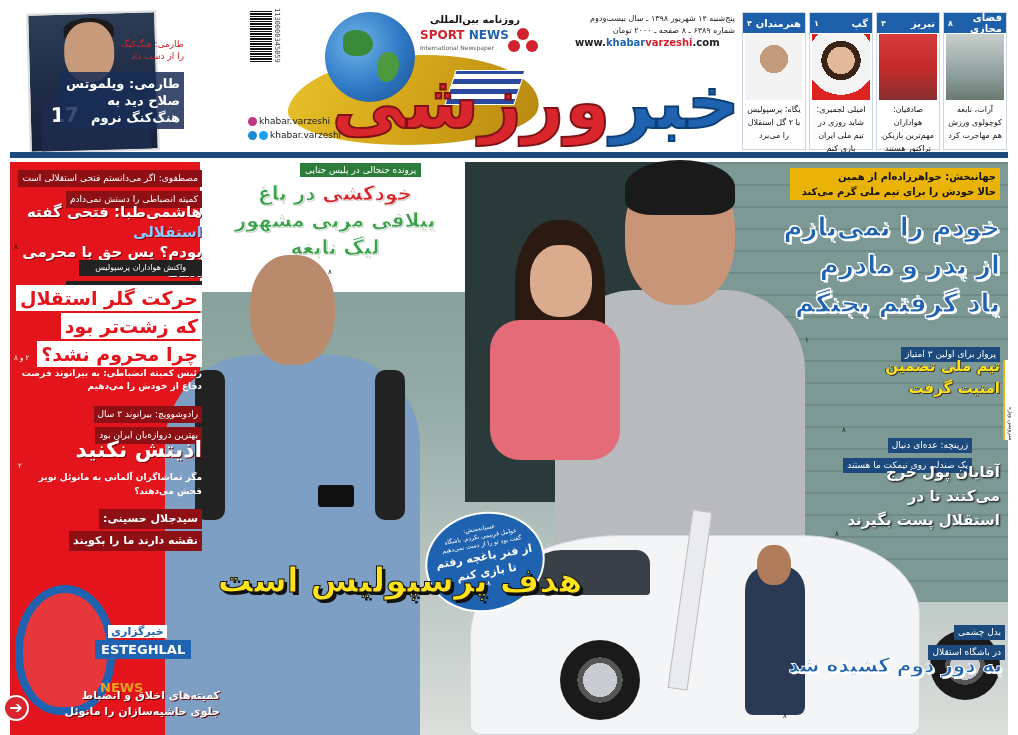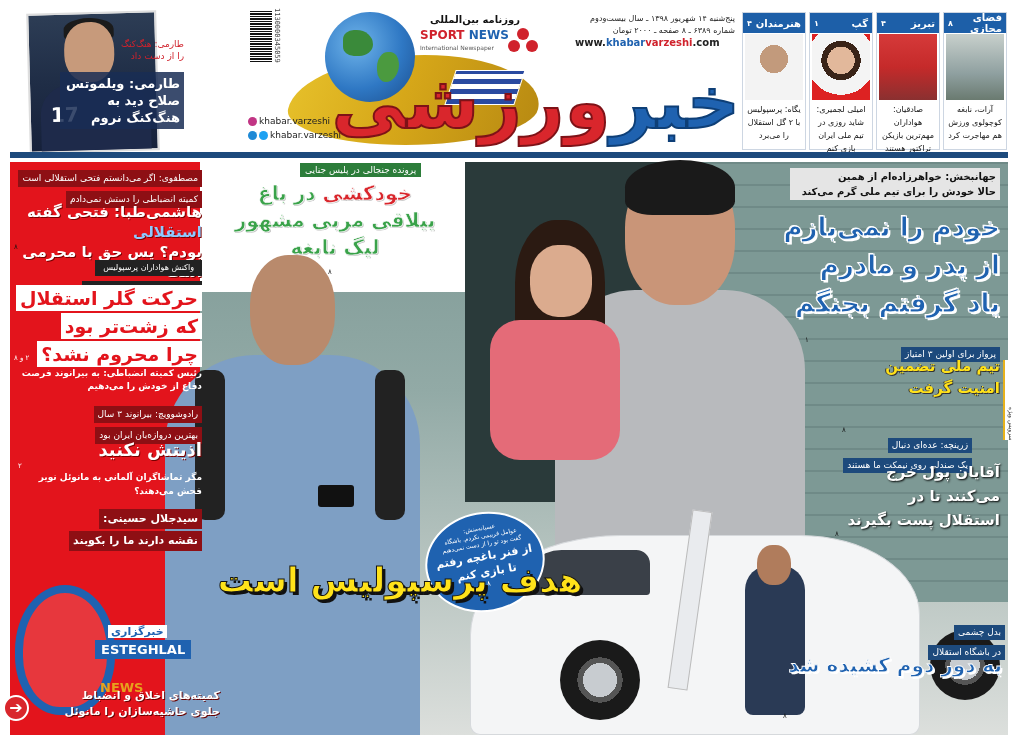--- a/index.html
+++ b/index.html
@@ -59,21 +59,21 @@
   
   .sec { top: 12px; width: 64px; height: 138px; border: 1px solid #cdd6e2; background:#fff; }
   .sec .tab { height: 20px; background: #1d5fa8; color: #fff; font: bold 10px "DejaVu Sans", sans-serif; padding: 3px 4px; display:flex; justify-content:space-between; align-items:center; }
   .sec .tab .pg { font-size: 8px; }
   .sec .img { height: 66px; margin: 1px 2px; }
   .sec .cap { font: 8px "DejaVu Sans", sans-serif; text-align:center; line-height: 13px; color:#111; padding: 2px; }
 
   
   .redcol { left: 10px; top: 162px; width: 190px; height: 573px; background: #e3141c; }
   .bar-dark { background: #8e0f14; color:#fff; font: 9px "DejaVu Sans", sans-serif; padding: 2px 4px; display:inline-block; line-height: 13px; }
-  .bar-black { background: #222; color:#fff; font: 8px "DejaVu Sans", sans-serif; padding: 2px 8px; display:inline-block; line-height: 12px; }
+  .bar-black { background: #222; color:#fff; font: 8px "DejaVu Sans", sans-serif; padding: 2px 16px; display:inline-block; line-height: 12px; }
   .wht { color:#fff; font: bold 15px "DejaVu Sans", sans-serif; line-height: 20px; text-shadow: 1px 1px 0 #700; }
   .blu { color:#8ec9ff; }
   .redbig { background:#fff; color:#e3141c; font: bold 19px "DejaVu Sans", sans-serif; padding: 0 4px; display:inline-block; line-height: 26px; margin-top: 2px; }
 
   
   .mainphoto { left: 200px; top: 162px; width: 808px; height: 573px; background: linear-gradient(180deg,#7a9692 0%,#92aaa6 40%,#b7c4c0 70%,#dcdfdc 100%); overflow:hidden; }
   .whitepanel { left: 200px; top: 162px; width: 265px; height: 130px; background: #fff; }
   .darkpanel { left: 465px; top: 162px; width: 200px; height: 340px; background: #2a3a3a; }
   .wall { left: 665px; top: 162px; width: 343px; height: 440px; background: repeating-linear-gradient(0deg,#7d9995 0 20px,#6f8a87 20px 22px); }
 
@@ -95,21 +95,21 @@
   .wheel { width: 80px; height: 80px; border-radius: 50%; background: radial-gradient(circle,#c8ccd0 0 30%,#555 30% 40%,#1a1a1a 40% 100%); }
   .door { left: 680px; top: 510px; width: 20px; height: 180px; background:#e9ebee; border:1px solid #bbb; transform: rotate(8deg); }
   .man3 { left: 745px; top: 565px; width: 60px; height: 150px; background: #2a3a55; border-radius: 25px 25px 8px 8px; }
   .man3-head { left: 757px; top: 545px; width: 34px; height: 40px; border-radius: 45%; background: #b07c5c; }
 
   
   .kicker-green { left: 300px; top: 163px; background:#2c7d3a; color:#fff; font: 9px "DejaVu Sans", sans-serif; padding: 2px 5px; }
   .hl-green { left: 210px; top: 180px; width: 250px; text-align:center; font: bold 20px "DejaVu Sans", sans-serif; line-height: 27px; color: #3aa24a; -webkit-text-stroke: 0.6px #fff; text-shadow: 0 0 2px #fff, 1px 1px 0 #bbb; }
   .hl-green .r { color:#d9262c; }
 
-  .kicker-bw { left: 790px; top: 168px; width: 210px; background:#e5e5e5; color:#111; font: bold 10px "DejaVu Sans", sans-serif; padding: 1px 4px; text-align:right; line-height: 15px; }
+  .kicker-bw { left: 790px; top: 168px; width: 210px; background:#eab308; color:#111; font: bold 10px "DejaVu Sans", sans-serif; padding: 1px 4px; text-align:right; line-height: 15px; }
   .hl-blue { left: 770px; top: 208px; width: 238px; text-align:right; padding-right: 8px; font: bold 26px "DejaVu Sans", sans-serif; line-height: 38px; color: #1f62b0; -webkit-text-stroke: 1px #fff; text-shadow: 2px 2px 0 #fff, -1px -1px 0 #fff; }
 
   .kicker-navy { background:#1d4a7c; color:#fff; font: 9px "DejaVu Sans", sans-serif; padding: 1px 4px; line-height: 13px; display:inline-block; }
   .hl-yellow { left: 840px; top: 355px; width: 160px; text-align:right; font: bold 15px "DejaVu Sans", sans-serif; line-height: 22px; color: #ffe21a; text-shadow: 1px 1px 0 #333, -1px 0 0 #333; }
   .hl-white { left: 820px; top: 460px; width: 180px; text-align:right; font: bold 15px "DejaVu Sans", sans-serif; line-height: 24px; color: #fff; text-shadow: 1px 1px 2px #000; }
 
   .badge-circle { left: 425px; top: 512px; width: 120px; height: 100px; border-radius: 50%; background: #1f62b0; border: 2px solid #fff; transform: rotate(-10deg); color:#fff; text-align:center; padding-top: 10px; }
   .badge-circle .s { font: 6px "DejaVu Sans", sans-serif; line-height: 8px; }
   .badge-circle .b { font: bold 11px "DejaVu Sans", sans-serif; line-height: 14px; margin-top: 2px; }
 
@@ -256,21 +256,21 @@
   <div class="redbig">حرکت گلر استقلال</div>
   <div class="redbig">که زشت‌تر بود</div>
   <div class="redbig">چرا محروم نشد؟</div>
 </div>
 <div class="abs pgref" style="left:14px;top:354px;color:#fff">۲ و ۸</div>
 <div class="abs" style="left:12px;top:367px;width:190px;text-align:right;color:#fff;font:bold 9px 'DejaVu Sans',sans-serif;line-height:13px">رئیس کمیته انضباطی: به بیرانوند فرصت دفاع از خودش را می‌دهیم</div>
 <div class="abs" style="left:12px;top:402px;width:190px;text-align:right">
   <div class="bar-dark">رادوشوویچ: بیرانوند ۳ سال</div>
   <div class="bar-dark">بهترین دروازه‌بان ایران بود</div>
 </div>
-<div class="abs wht" style="left:12px;top:436px;width:190px;text-align:right;font-size:18px;line-height:28px">اذیتش نکنید</div>
+<div class="abs wht" style="left:12px;top:436px;width:190px;text-align:right;font-size:22px;line-height:28px">اذیتش نکنید</div>
 <div class="abs pgref" style="left:18px;top:462px;color:#fff">۲</div>
 <div class="abs" style="left:12px;top:470px;width:190px;text-align:right;color:#fff;font:bold 9px 'DejaVu Sans',sans-serif;line-height:14px">مگر تماشاگران آلمانی به مانوئل نویر فحش می‌دهند؟</div>
 <div class="abs" style="left:12px;top:507px;width:190px;text-align:right">
   <div class="bar-dark" style="font:bold 11px 'DejaVu Sans',sans-serif;line-height:16px">سیدجلال حسینی:</div>
   <div class="bar-dark" style="font:bold 11px 'DejaVu Sans',sans-serif;line-height:16px">نقشه دارند ما را بکوبند</div>
 </div>
 
 <div class="abs kicker-green">پرونده جنجالی در پلیس جنایی</div>
 <div class="abs hl-green">
   <span class="r">خودکشی</span> <span>در باغ</span><br>

